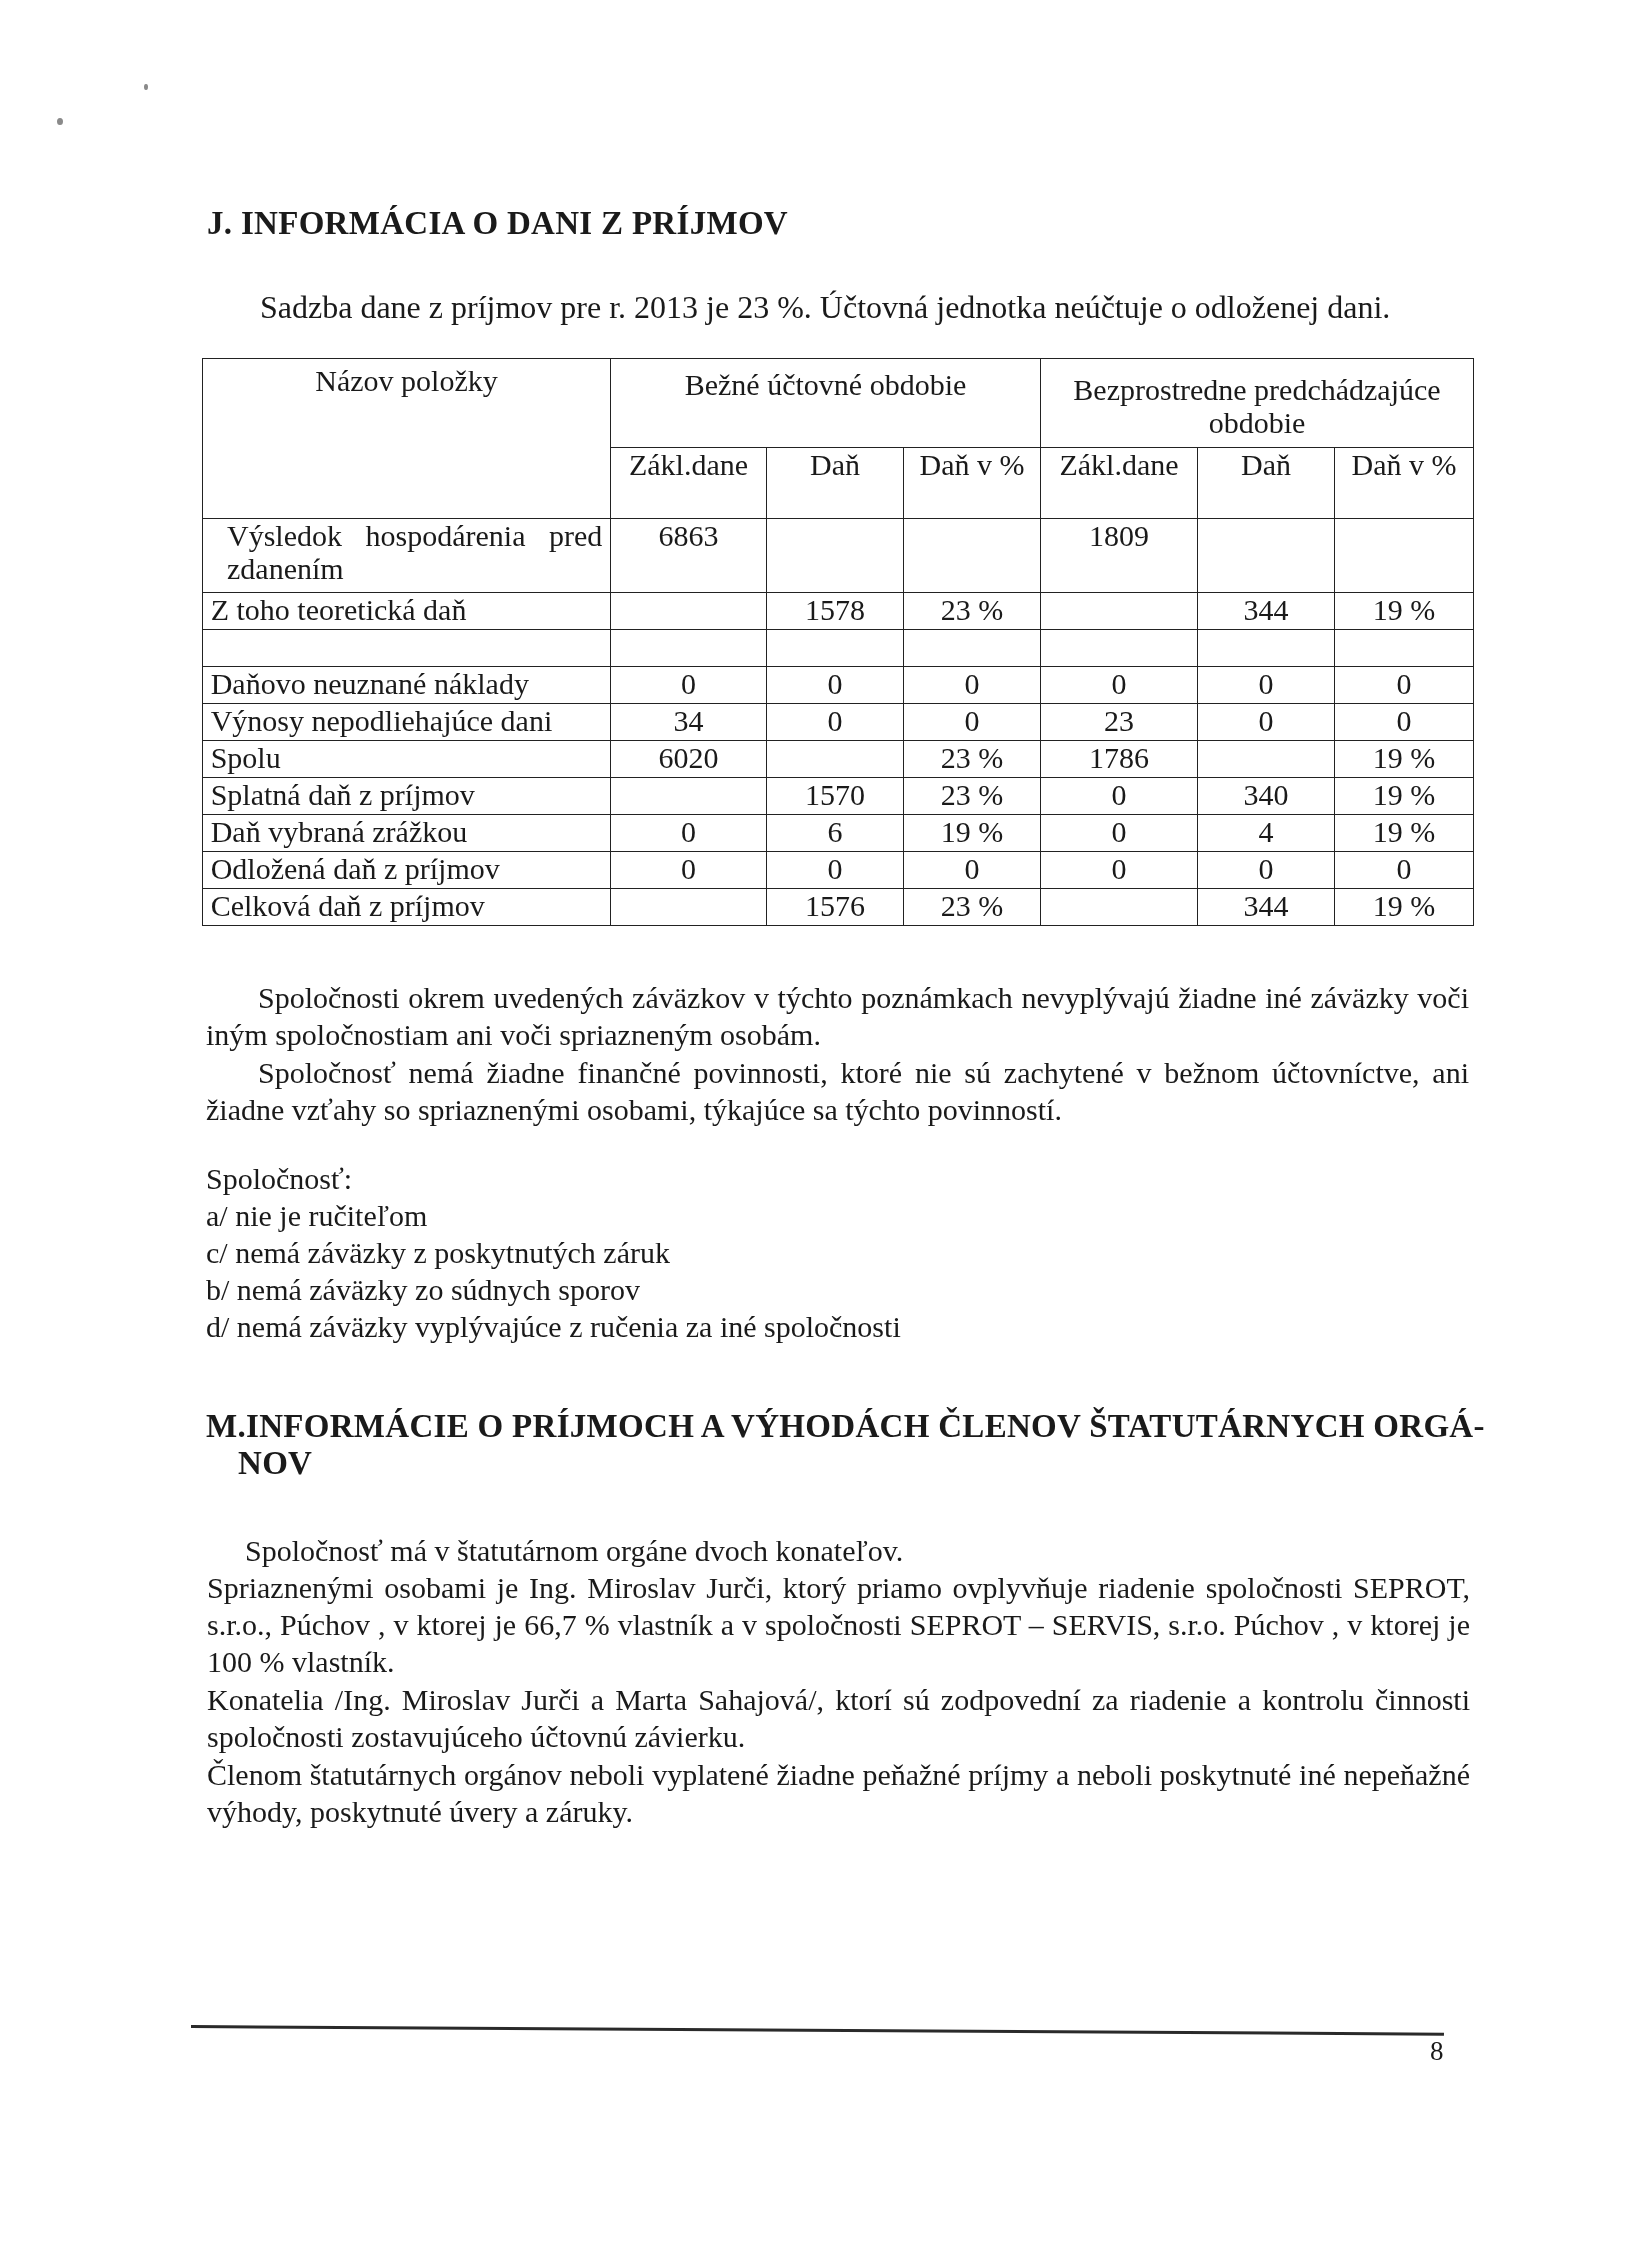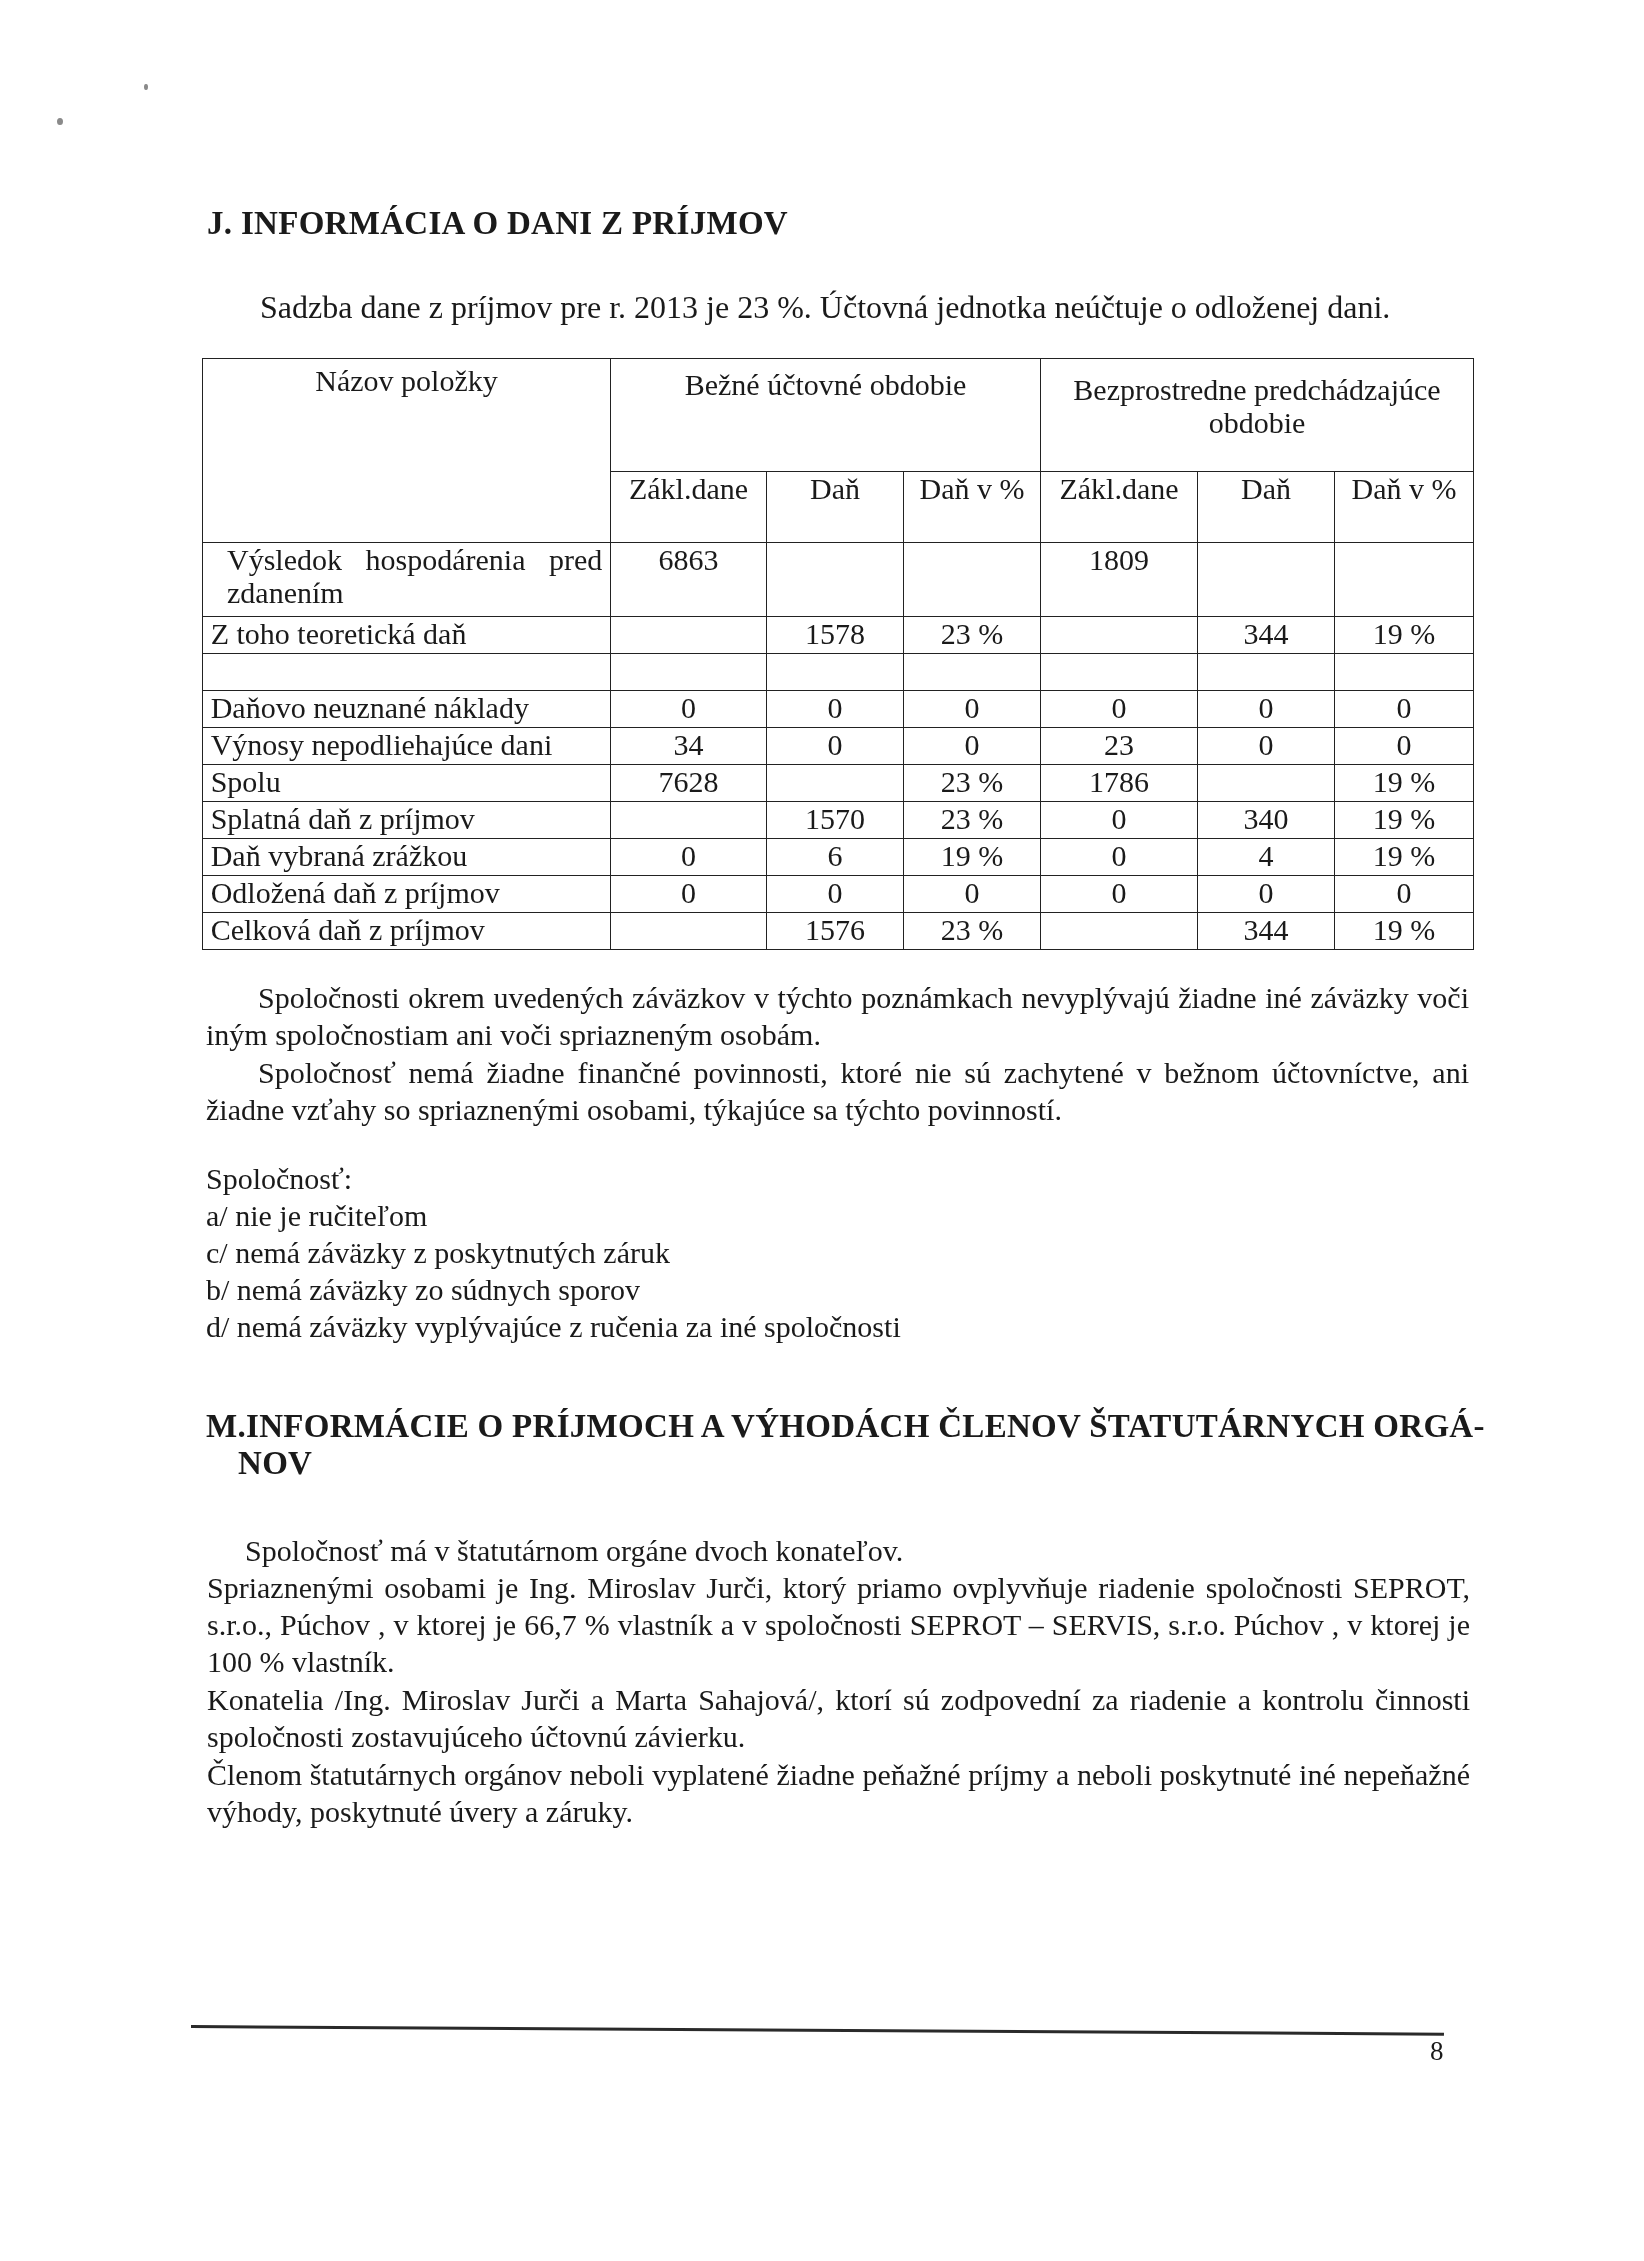--- a/index.html
+++ b/index.html
@@ -42,21 +42,21 @@
   <colgroup>
     <col style="width:408px">
       <col style="width:156px">
       <col style="width:137px">
       <col style="width:137px">
     <col style="width:157px">
       <col style="width:137px">
       <col style="width:139px">
   </colgroup>
   <tbody>
-      <tr style="height:113px;">
+      <tr style="height:89px;">
     <th rowspan="2" style="padding-top:5.2px;"><span>Názov položky</span></th>
     <th colspan="3" style="padding-top:9px;"><span>Bežné účtovné obdobie</span></th>
     <th colspan="3" style="padding-top:14px;"><span>Bezprostredne predchádzajúce obdobie</span></th>
   </tr>
   <tr style="height:71px;">
     <th>Zákl.dane</th>
     <th>Daň</th>
     <th>Daň v %</th>
     <th>Zákl.dane</th>
     <th>Daň</th>
@@ -103,21 +103,21 @@
     <td class="label">Výnosy nepodliehajúce dani</td>
     <td class="num">34</td>
     <td class="num">0</td>
     <td class="num">0</td>
     <td class="num">23</td>
     <td class="num">0</td>
     <td class="num">0</td>
   </tr>
   <tr style="height:37px;">
     <td class="label">Spolu</td>
-    <td class="num">7628</td>
+    <td class="num">6020</td>
     <td class="num"></td>
     <td class="num">23 %</td>
     <td class="num">1786</td>
     <td class="num"></td>
     <td class="num">19 %</td>
   </tr>
   <tr style="height:37px;margin-top:12px;">
     <td class="label">Splatná daň z príjmov</td>
     <td class="num"></td>
     <td class="num">1570</td>

